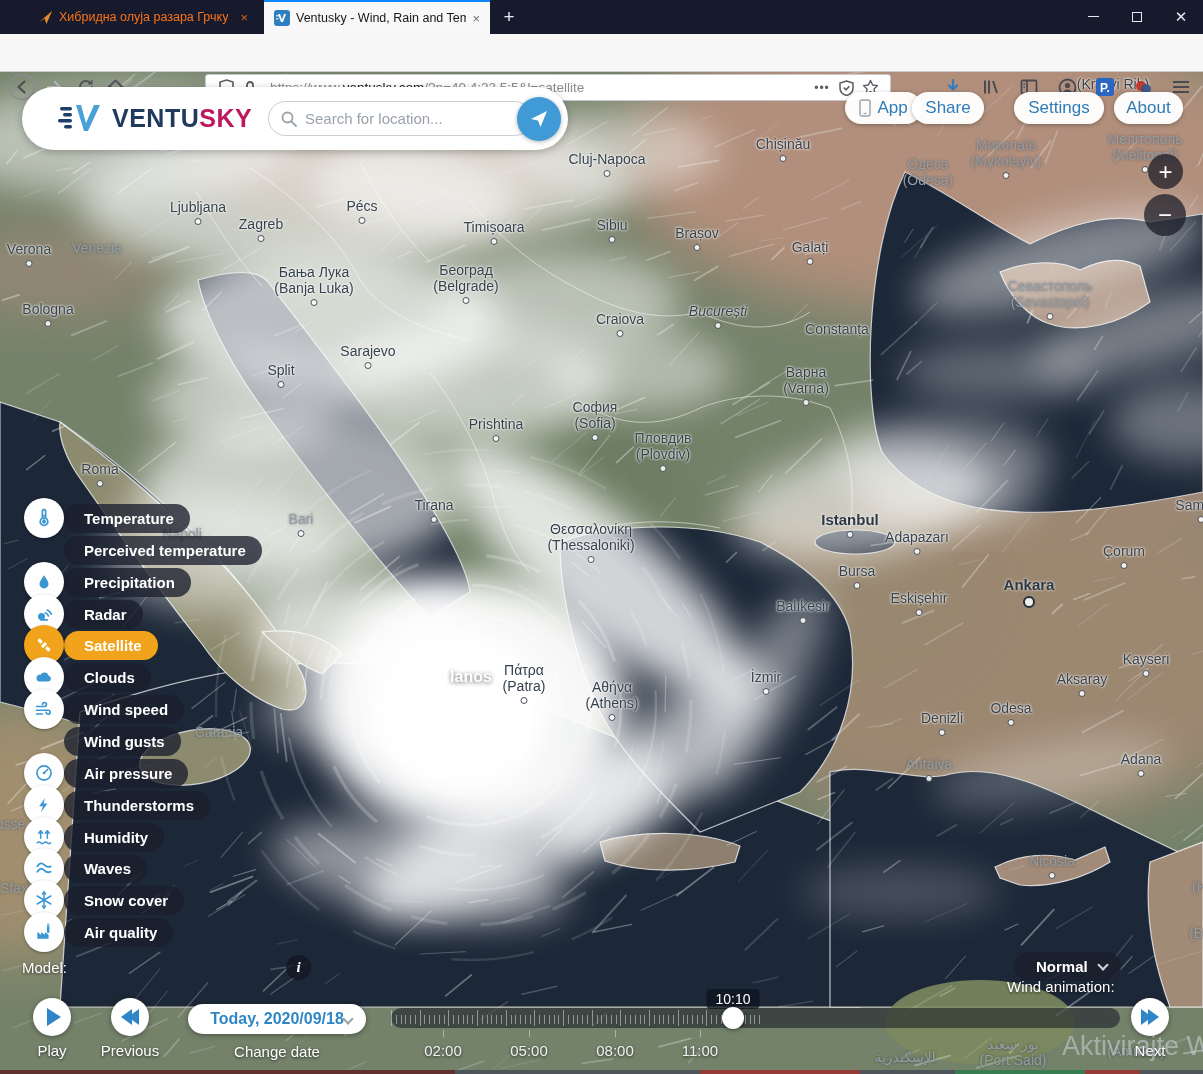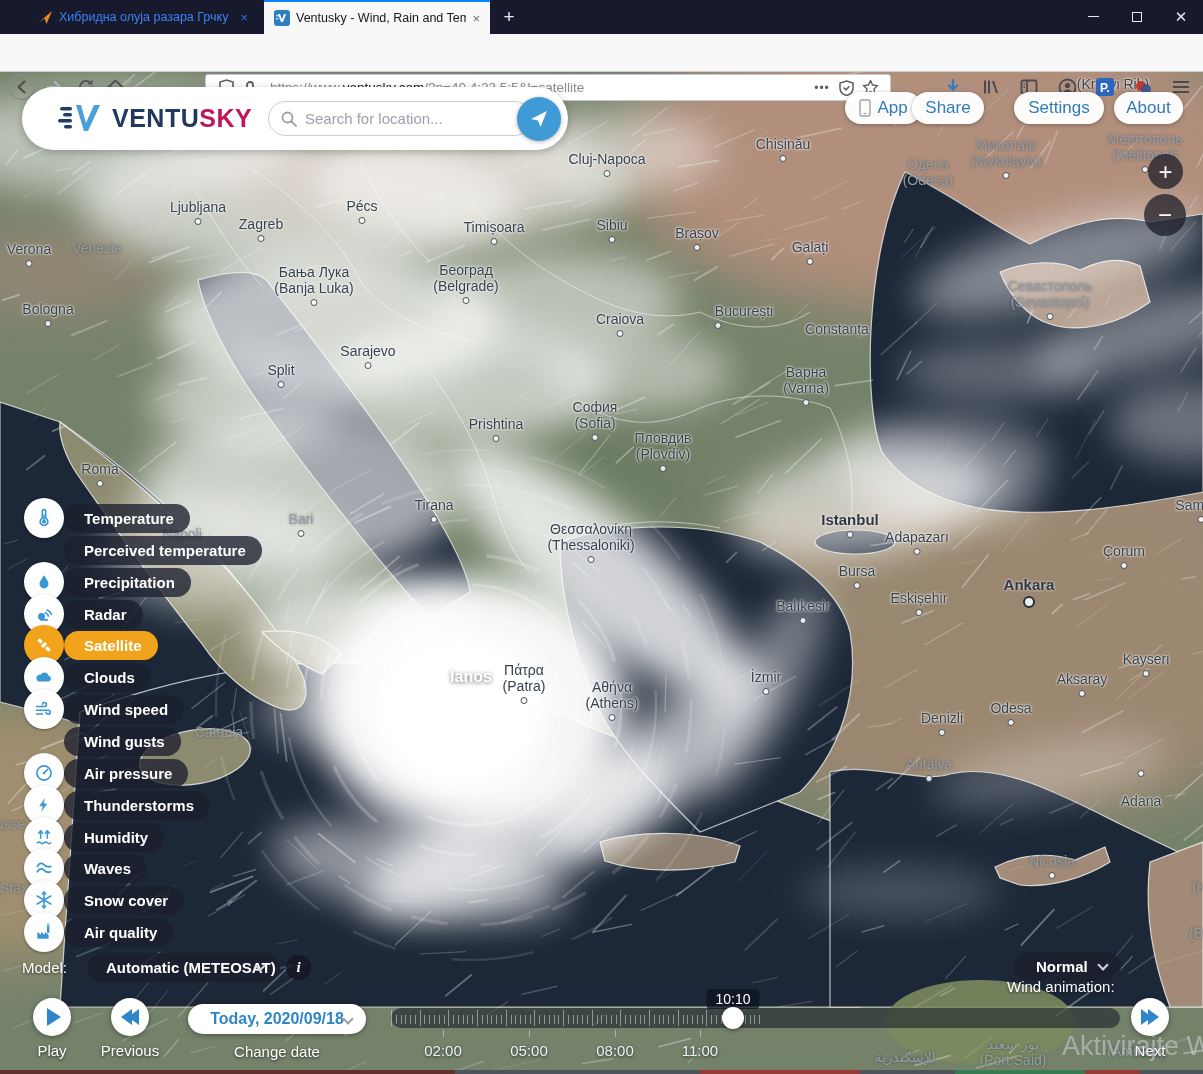--- a/index.html
+++ b/index.html
@@ -3,21 +3,21 @@
 <meta charset="utf-8">
 <style>
 *{margin:0;padding:0;box-sizing:border-box;}
 html,body{background:#222;}
 #screen{position:relative;width:1203px;height:1074px;overflow:hidden;font-family:"Liberation Sans",sans-serif;background:#74826a;}
 
 
 #tabbar{position:absolute;left:0;top:0;width:1203px;height:34px;background:#171a2c;}
 .tab{position:absolute;top:0;height:34px;display:flex;align-items:center;padding:0 10px;font-size:12.5px;}
 .tab .title{flex:1;overflow:hidden;white-space:nowrap;margin:0 6px;}
-.tab-inactive{color:#3b82f6;}
+.tab-inactive{color:#f97316;}
 .tab-active{background:#f8f8f9;color:#17171c;border-top:2px solid #0a84ff;}
 .tab .close{font-size:13px;opacity:.85;cursor:default;}
 #newtab{position:absolute;left:496px;top:4px;width:26px;height:26px;color:#e8e9f0;font-size:19px;text-align:center;line-height:26px;}
 .winctl{position:absolute;top:0;width:44px;height:33px;display:flex;align-items:center;justify-content:center;}
 .winctl .bar{width:11px;height:1.5px;background:#e7e9f2;}
 .winctl .box{width:10px;height:10px;border:1.5px solid #e7e9f2;}
 .winctl .x{color:#e7e9f2;font-size:15px;line-height:1;}
 #toolbar{position:absolute;left:0;top:34px;width:1203px;height:38px;background:#f7f7f8;border-bottom:1px solid #ccccd0;}
 .navbtn{position:absolute;top:39px;width:28px;height:28px;display:flex;align-items:center;justify-content:center;}
 #urlbar{position:absolute;left:205px;top:40px;width:686px;height:27px;background:#fff;border:1px solid #c8c8cc;border-radius:3px;display:flex;align-items:center;padding:0 8px;}
@@ -657,21 +657,21 @@
       <div class="mapdot" style="left: 810px; top: 258px;"></div>
       <div class="maplabel ml-dark" style="left: 29px; top: 241px;">Verona</div>
       <div class="mapdot" style="left: 29px; top: 260px;"></div>
       <div class="maplabel ml-gray" style="left: 97px; top: 240px;">Venezia</div>
       <div class="maplabel ml-dark" style="left: 314px; top: 264px;">Бања Лука<span class="sub">(Banja Luka)</span></div>
       <div class="mapdot" style="left: 314px; top: 299px;"></div>
       <div class="maplabel ml-dark" style="left: 466px; top: 262px;">Београд<span class="sub">(Belgrade)</span></div>
       <div class="mapdot" style="left: 466px; top: 297px;"></div>
       <div class="maplabel ml-dark" style="left: 620px; top: 311px;">Craiova</div>
       <div class="mapdot" style="left: 620px; top: 330px;"></div>
-      <div class="maplabel ml-dark" style="left: 744px; top: 303px;">București</div>
+      <div class="maplabel ml-dark" style="left: 718px; top: 303px; font-style: italic;">București</div>
       <div class="mapdot" style="left: 718px; top: 322px;"></div>
       <div class="maplabel ml-dark" style="left: 837px; top: 321px;">Constanța</div>
       <div class="maplabel ml-dark" style="left: 48px; top: 301px;">Bologna</div>
       <div class="mapdot" style="left: 48px; top: 320px;"></div>
       <div class="maplabel ml-dark" style="left: 368px; top: 343px;">Sarajevo</div>
       <div class="mapdot" style="left: 368px; top: 362px;"></div>
       <div class="maplabel ml-dark" style="left: 281px; top: 362px;">Split</div>
       <div class="mapdot" style="left: 281px; top: 381px;"></div>
       <div class="maplabel ml-dark" style="left: 806px; top: 364px;">Варна<span class="sub">(Varna)</span></div>
       <div class="mapdot" style="left: 806px; top: 399px;"></div>
@@ -713,21 +713,21 @@
       <div class="maplabel ml-dark" style="left: 1082px; top: 671px;">Aksaray</div>
       <div class="mapdot" style="left: 1082px; top: 690px;"></div>
       <div class="maplabel ml-dark" style="left: 1011px; top: 700px;">Odesa</div>
       <div class="mapdot" style="left: 1011px; top: 719px;"></div>
       <div class="maplabel ml-dark" style="left: 766px; top: 669px;">İzmir</div>
       <div class="mapdot" style="left: 766px; top: 688px;"></div>
       <div class="maplabel ml-dark" style="left: 942px; top: 710px;">Denizli</div>
       <div class="mapdot" style="left: 942px; top: 729px;"></div>
       <div class="maplabel ml-gray" style="left: 929px; top: 756px;">Antalya</div>
       <div class="mapdot" style="left: 929px; top: 775px;"></div>
-      <div class="maplabel ml-dark" style="left: 1141px; top: 793px;">Adana</div>
+      <div class="maplabel ml-dark" style="left: 1141px; top: 751px;">Adana</div>
       <div class="mapdot" style="left: 1141px; top: 770px;"></div>
       <div class="maplabel ml-gray" style="left: 219px; top: 724px;">Catania</div>
       <div class="maplabel ml-storm" style="left: 471px; top: 669px;">Ianos</div>
       <div class="maplabel ml-dark" style="left: 524px; top: 662px;">Πάτρα<span class="sub">(Patra)</span></div>
       <div class="mapdot" style="left: 524px; top: 697px;"></div>
       <div class="maplabel ml-dark" style="left: 612px; top: 679px;">Αθήνα<span class="sub">(Athens)</span></div>
       <div class="mapdot" style="left: 612px; top: 714px;"></div>
       <div class="maplabel ml-gray" style="left: 1052px; top: 853px;">Nicosia</div>
       <div class="mapdot" style="left: 1052px; top: 872px;"></div>
       <div class="maplabel ml-gray" style="left: 2px; top: 816px;">Sousse</div>
@@ -1041,24 +1041,20 @@
           <svg width="20" height="20" viewBox="0 0 24 24">
             <path d="M4 20 v-8 l4.5 3.2 v-3.2 l4.5 3.2 v-3.2 l4.5 3.2 V20 Z" fill="#3a97d3"></path>
             <rect x="15.5" y="5" width="3" height="8" fill="#3a97d3"></rect>
             <circle cx="17" cy="3.5" r="1.6" fill="#3a97d3" opacity=".7"></circle>
           </svg>
         </div>
       </div>
     </div>
 
   <div id="model-label" class="whitetext">Model:</div>
-  <div id="model-pill">
-    <span>Automatic (METEOSAT)</span>
-    <span class="chev" style="right:16px;top:9px;"></span>
-  </div>
   <div id="model-info">i</div>
 
   <div id="windanim-label" class="whitetext">Wind animation:</div>
   <div id="windanim-pill">
     <span>Normal</span>
     <span class="chev" style="right:14px;top:9px;"></span>
   </div>
 
   <div class="circle-btn" style="left:33px;top:998px;">
       <div class="tri-r" style="margin-left:4px;"></div>

